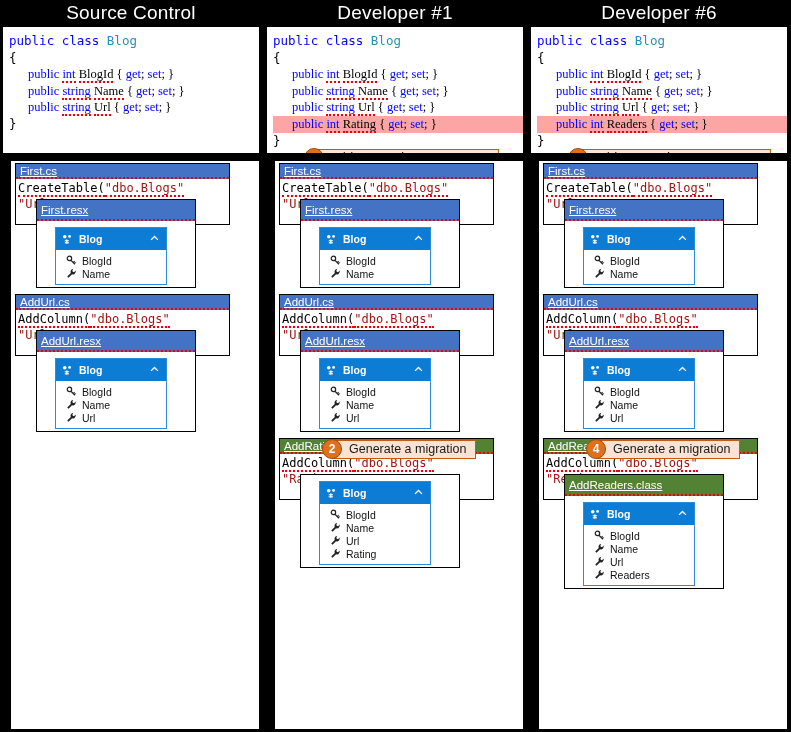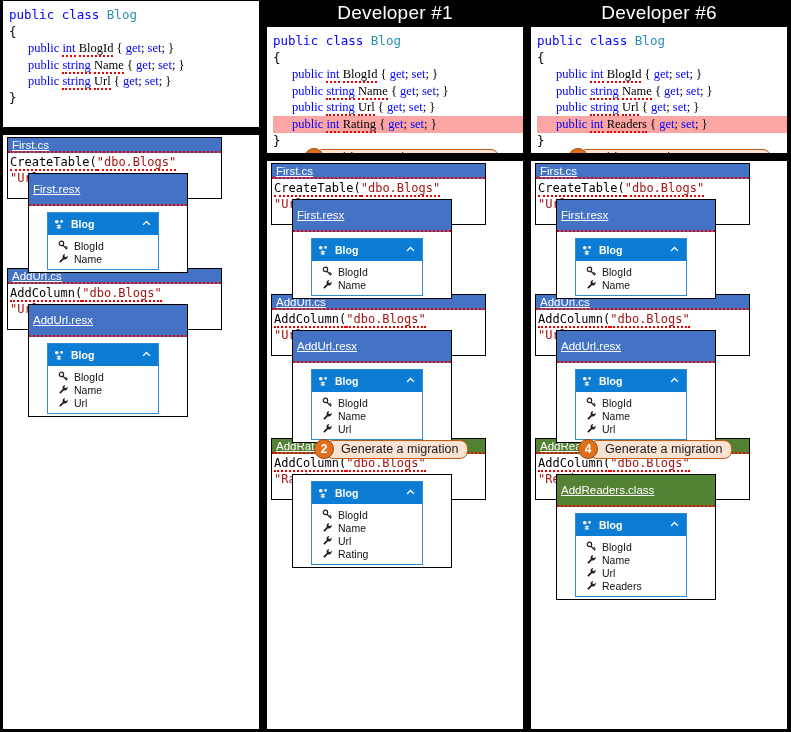--- a/index.html
+++ b/index.html
@@ -50,48 +50,48 @@
   }
   .callout-badge {
     width: 20px; height: 20px; border-radius: 50%;
     background: #E0701A; border: 1px solid #9c4a0d;
     color: #fff; font-size: 12px; font-weight: bold;
     display: flex; align-items: center; justify-content: center;
     position: relative; z-index: 2;
   }
   .callout-pill {
     background: #FBE3D4; border: 1px solid #C55A11;
-    border-radius: 8px; height: 19px;
+    border-radius: 0; height: 19px;
     margin-left: -9px; padding: 0 9px 0 15px;
     display: flex; align-items: center;
     font-size: 12.5px; color: #1a1a1a; white-space: nowrap;
   }
 
   
-  .tree-area { position: relative; flex: 1; background: #fff; border: 1px solid #000; margin: 6px 2px 2px 2px; }
+  .tree-area { position: relative; flex: 1; background: #fff; border: 1px solid #000; margin: 6px 2px 2px 10px; }
 
   
   .mig-card { position: absolute; background: #fff; border: 1px solid #000; z-index: 10; }
   .mig-head {
     height: 15px; background: #4472C4; color: #fff;
     font-size: 11.5px; padding: 0 4px; display:flex; align-items:center;
     border-bottom: 2px dotted #e00;
   }
   .mig-head.new { background: #548235; }
   .mig-head span { text-decoration: underline; }
   .mig-body {
     font-family: "DejaVu Sans Mono", monospace;
     font-size: 12px; line-height: 16px; padding: 1px 2px;
     white-space: nowrap; overflow: hidden;
   }
 
   
   .resx-card { position: absolute; background: #fff; border: 1px solid #000; z-index: 20; }
   .resx-head {
-    height: 32px; background: #4472C4; color: #fff;
+    height: 21px; background: #4472C4; color: #fff;
     font-size: 11.5px; padding: 0 4px; display:flex; align-items:center;
     border-bottom: 2px dotted #e00;
     text-align: center;
   }
   .resx-head.new { background: #548235; }
   .resx-head span { text-decoration: underline; }
   .resx-body { padding: 6px 6px 8px 18px; background: #fff; }
 
   .entity { border: 1px solid #2E8BD6; width: 112px; }
   .entity-title {
@@ -105,20 +105,21 @@
     display: flex; align-items: center; gap: 5px;
     font-size: 10.5px; color: #111; height: 13px;
   }
   .ic { width: 11px; height: 11px; flex: 0 0 11px; }
 </style>
 </head>
 <body>
 
 <div class="board">
     <div class="column">
+      <div class="col-header">Source Control</div>
       <div class="code-panel">
         <span class="line"><span class="kw">public class</span> <span class="type">Blog</span></span>
         <span class="line">{</span>
         <span class="line indent "><span class="kw">public</span> <span class="kw sq">int</span> <span class="id sq">BlogId</span> <span class="id">{ <span class="kw">get</span>; <span class="kw">set</span>; }</span></span>
         <span class="line indent "><span class="kw">public</span> <span class="kw sq">string</span> <span class="id sq">Name</span> <span class="id">{ <span class="kw">get</span>; <span class="kw">set</span>; }</span></span>
         <span class="line indent "><span class="kw">public</span> <span class="kw sq">string</span> <span class="id sq">Url</span> <span class="id">{ <span class="kw">get</span>; <span class="kw">set</span>; }</span></span>
         <span class="line">}</span>
       </div>
       <div class="tree-area">
         <div class="mig-card" style="left:4px;top:2px;width:215px;height:62px;">

